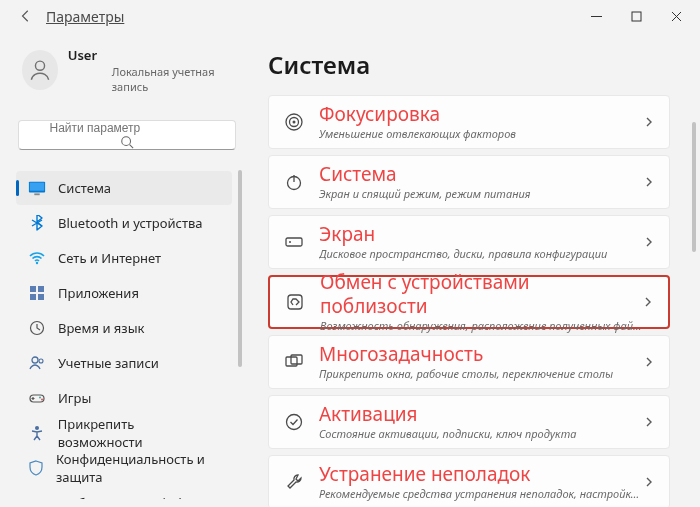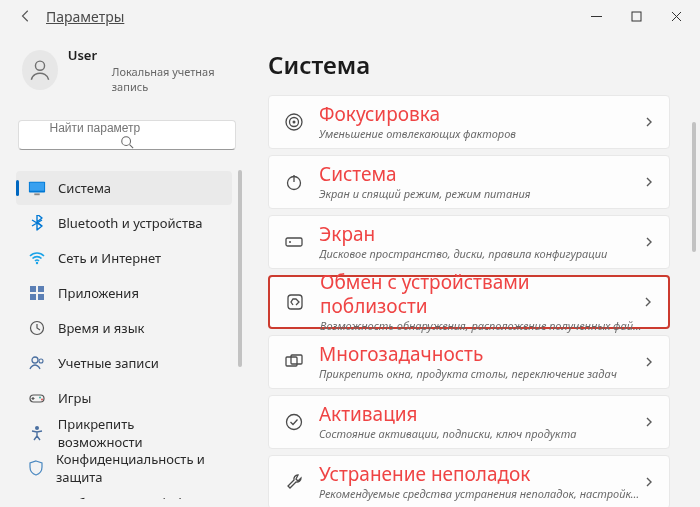--- a/index.html
+++ b/index.html
@@ -436,21 +436,21 @@
 
         <div class="card">
           <span class="card-icon">
               <svg width="20" height="20" viewBox="0 0 20 20">
                 <rect x="2" y="5" width="11" height="9" rx="1" fill="none" stroke="currentColor" stroke-width="1.3"></rect>
                 <rect x="7" y="3" width="11" height="9" rx="1" fill="none" stroke="currentColor" stroke-width="1.3"></rect>
               </svg>
             </span>
           <div class="card-text">
             <div class="card-title">Многозадачность</div>
-            <div class="card-sub">Прикрепить окна, продукта столы, переключение задач</div>
+            <div class="card-sub">Прикрепить окна, рабочие столы, переключение столы</div>
           </div>
           <span class="card-chevron">
               <svg width="12" height="12" viewBox="0 0 12 12">
                 <path d="M4 2l4 4-4 4" fill="none" stroke="currentColor" stroke-width="1.4"></path>
               </svg>
             </span>
         </div>
 
         <div class="card">
           <span class="card-icon">

